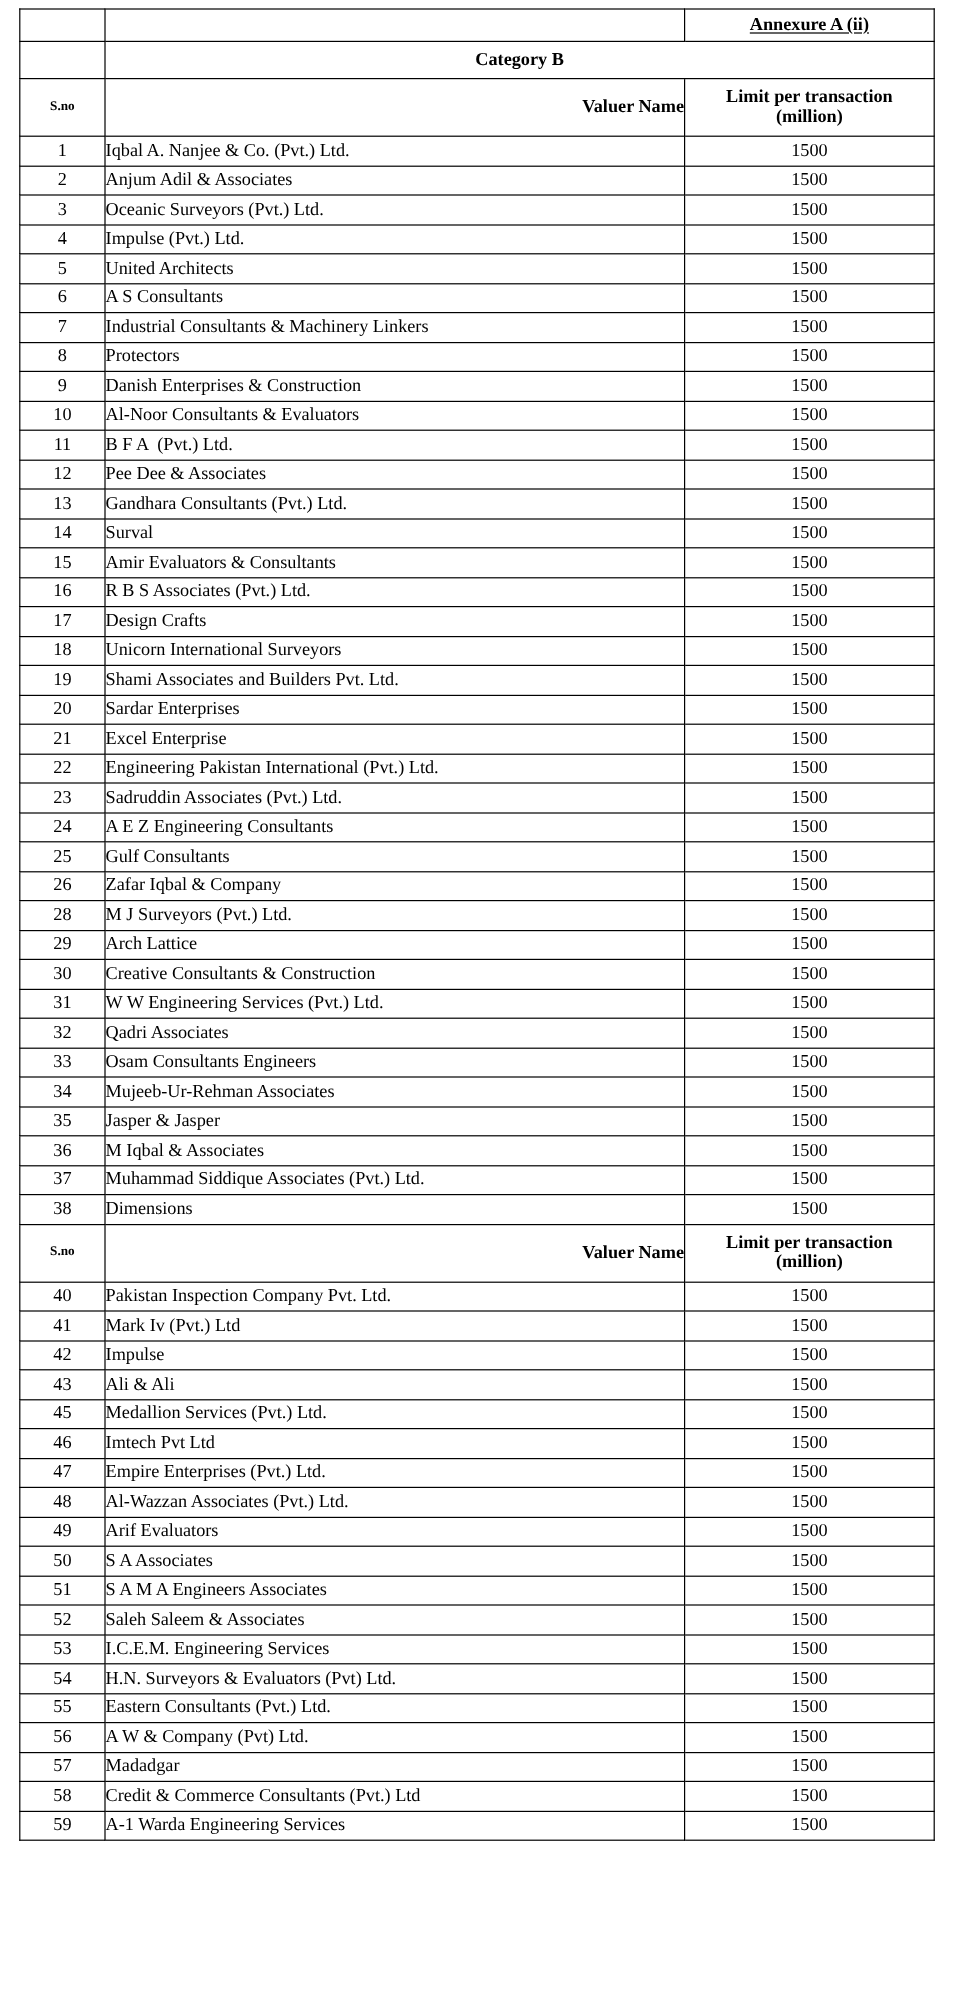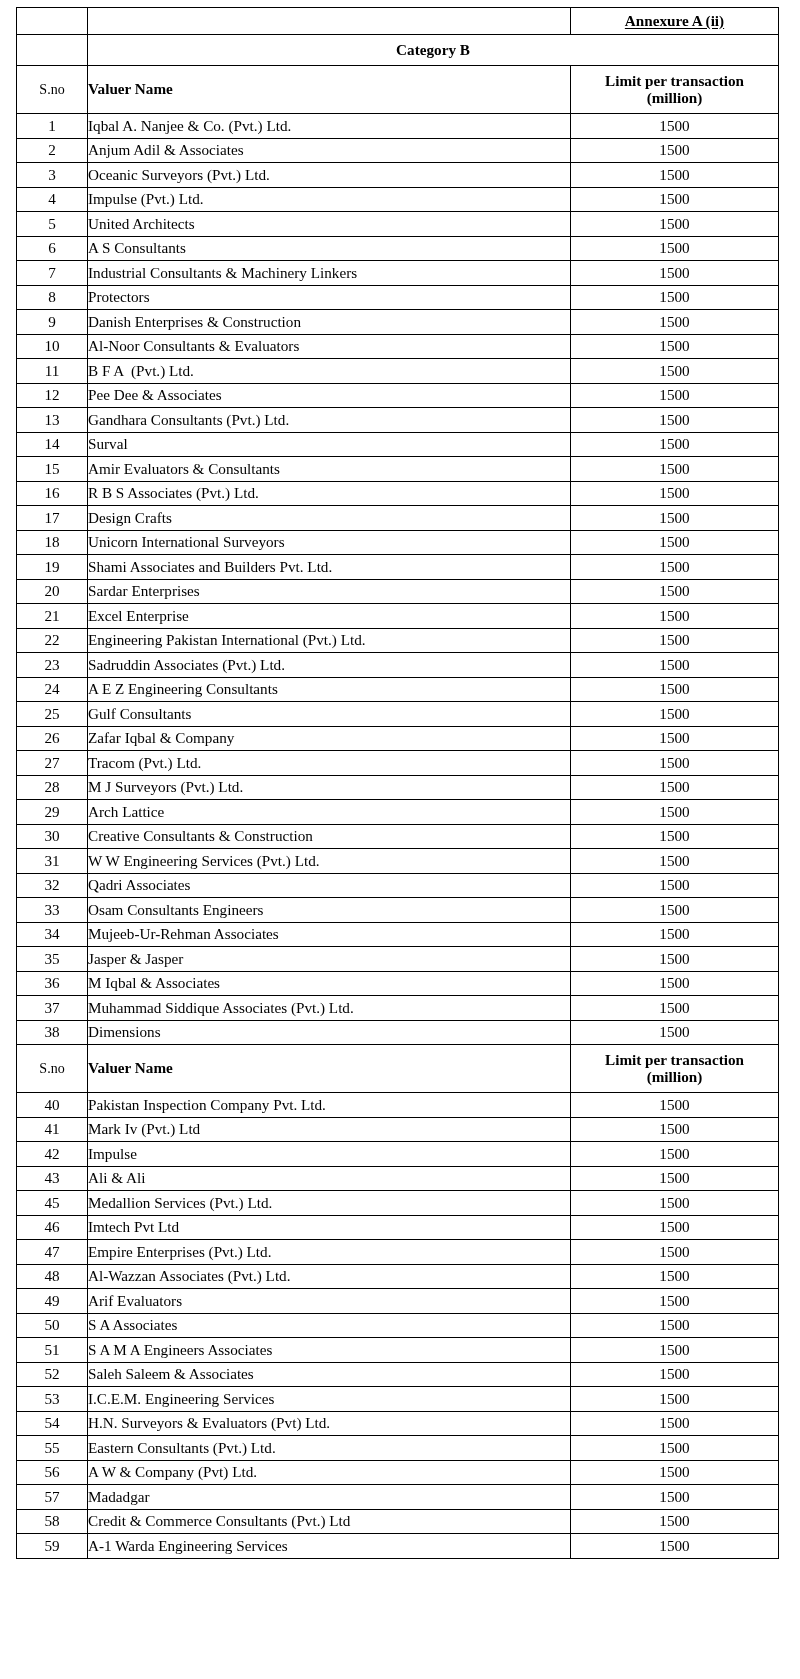--- a/index.html
+++ b/index.html
@@ -62,29 +62,29 @@
   }
 
   .category-cell {
     text-align: center;
     font-weight: bold;
     font-size: 17px;
     height: 30px;
   }
 
   .hdr {
-    text-align: left;
+    text-align: right;
     font-weight: bold;
     font-size: 16px;
     height: 47px;
     line-height: 1.16;
   }
   .hdr.sno {
-    font-weight: normal;
-    font-size: 14px;
+    font-weight: bold;
+    font-size: 11px;
   }
   .hdr.limit {
     padding: 0 6px;
     margin-top: 28px;
   }
 
   td.sno {
     text-align: center;
     font-size: 15px;
     height: 23.5px;
@@ -258,25 +258,20 @@
           <td class="sno">25</td>
           <td class="vname">Gulf Consultants</td>
           <td class="limit">1500</td>
         </tr>
         <tr>
           <td class="sno">26</td>
           <td class="vname">Zafar Iqbal &amp; Company</td>
           <td class="limit">1500</td>
         </tr>
         <tr>
-          <td class="sno">27</td>
-          <td class="vname">Tracom (Pvt.) Ltd.</td>
-          <td class="limit">1500</td>
-        </tr>
-        <tr>
           <td class="sno">28</td>
           <td class="vname">M J Surveyors (Pvt.) Ltd.</td>
           <td class="limit">1500</td>
         </tr>
         <tr>
           <td class="sno">29</td>
           <td class="vname">Arch Lattice</td>
           <td class="limit">1500</td>
         </tr>
         <tr>

